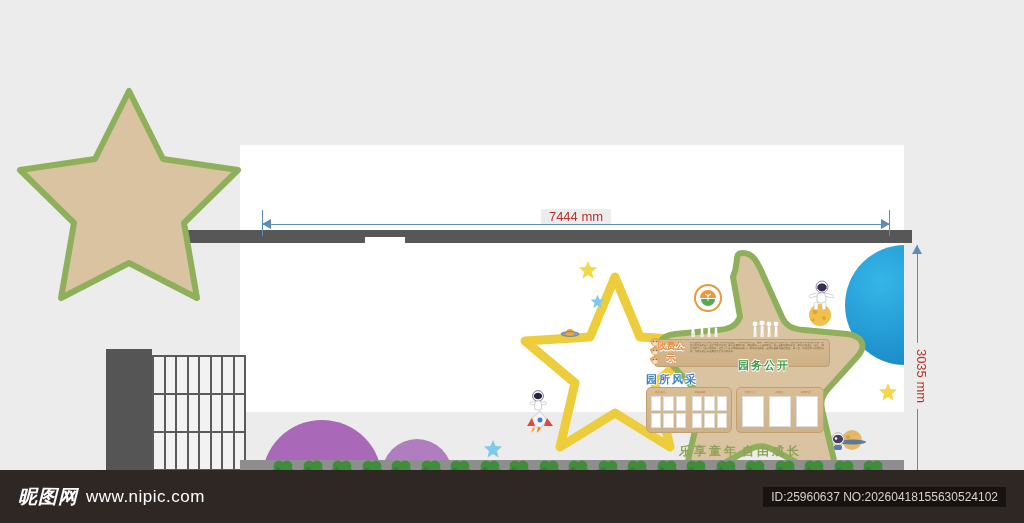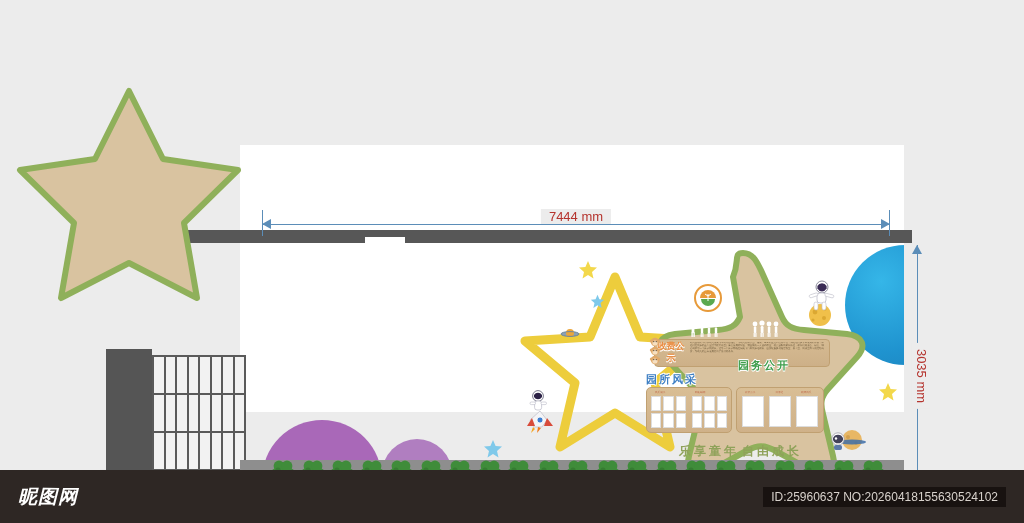--- a/index.html
+++ b/index.html
@@ -855,16 +855,17 @@
       <div class="line"></div>
       <div class="arrow-t"></div>
       <div class="arrow-b"></div>
       <div class="label">3035 mm</div>
     </div>
 
   </div>
 
   <div class="footer">
     <div class="footer-logo">昵图网</div>
+    <div class="footer-url">www.nipic.com</div>
     <div class="footer-id">ID:25960637 NO:20260418155630524102</div>
   </div>
 
 </div>
 
 </body></html>

